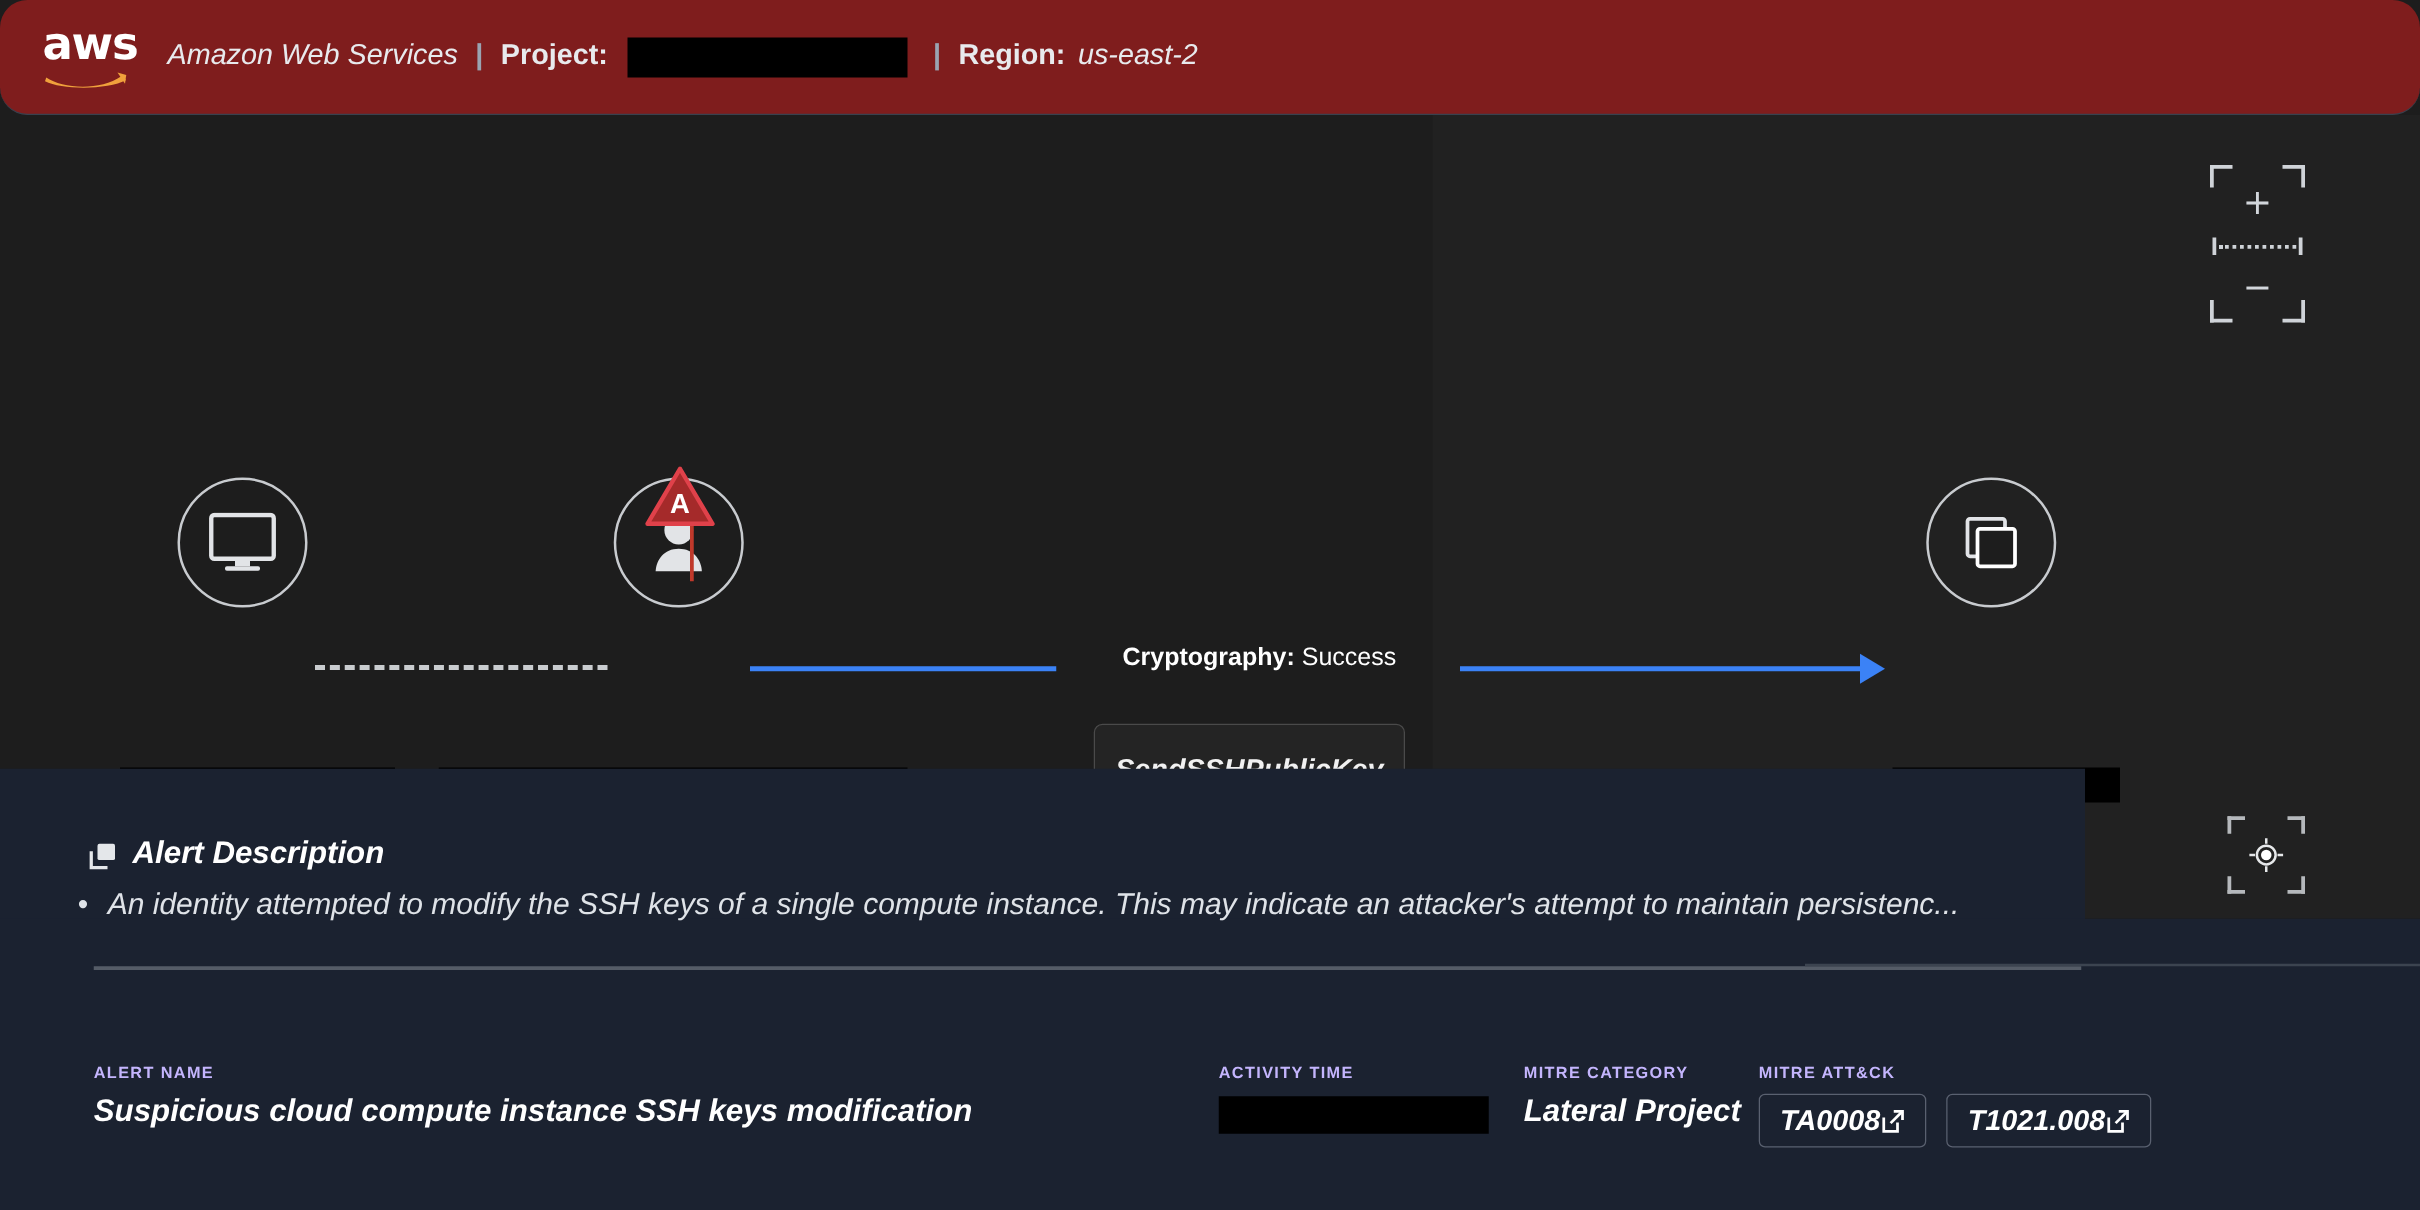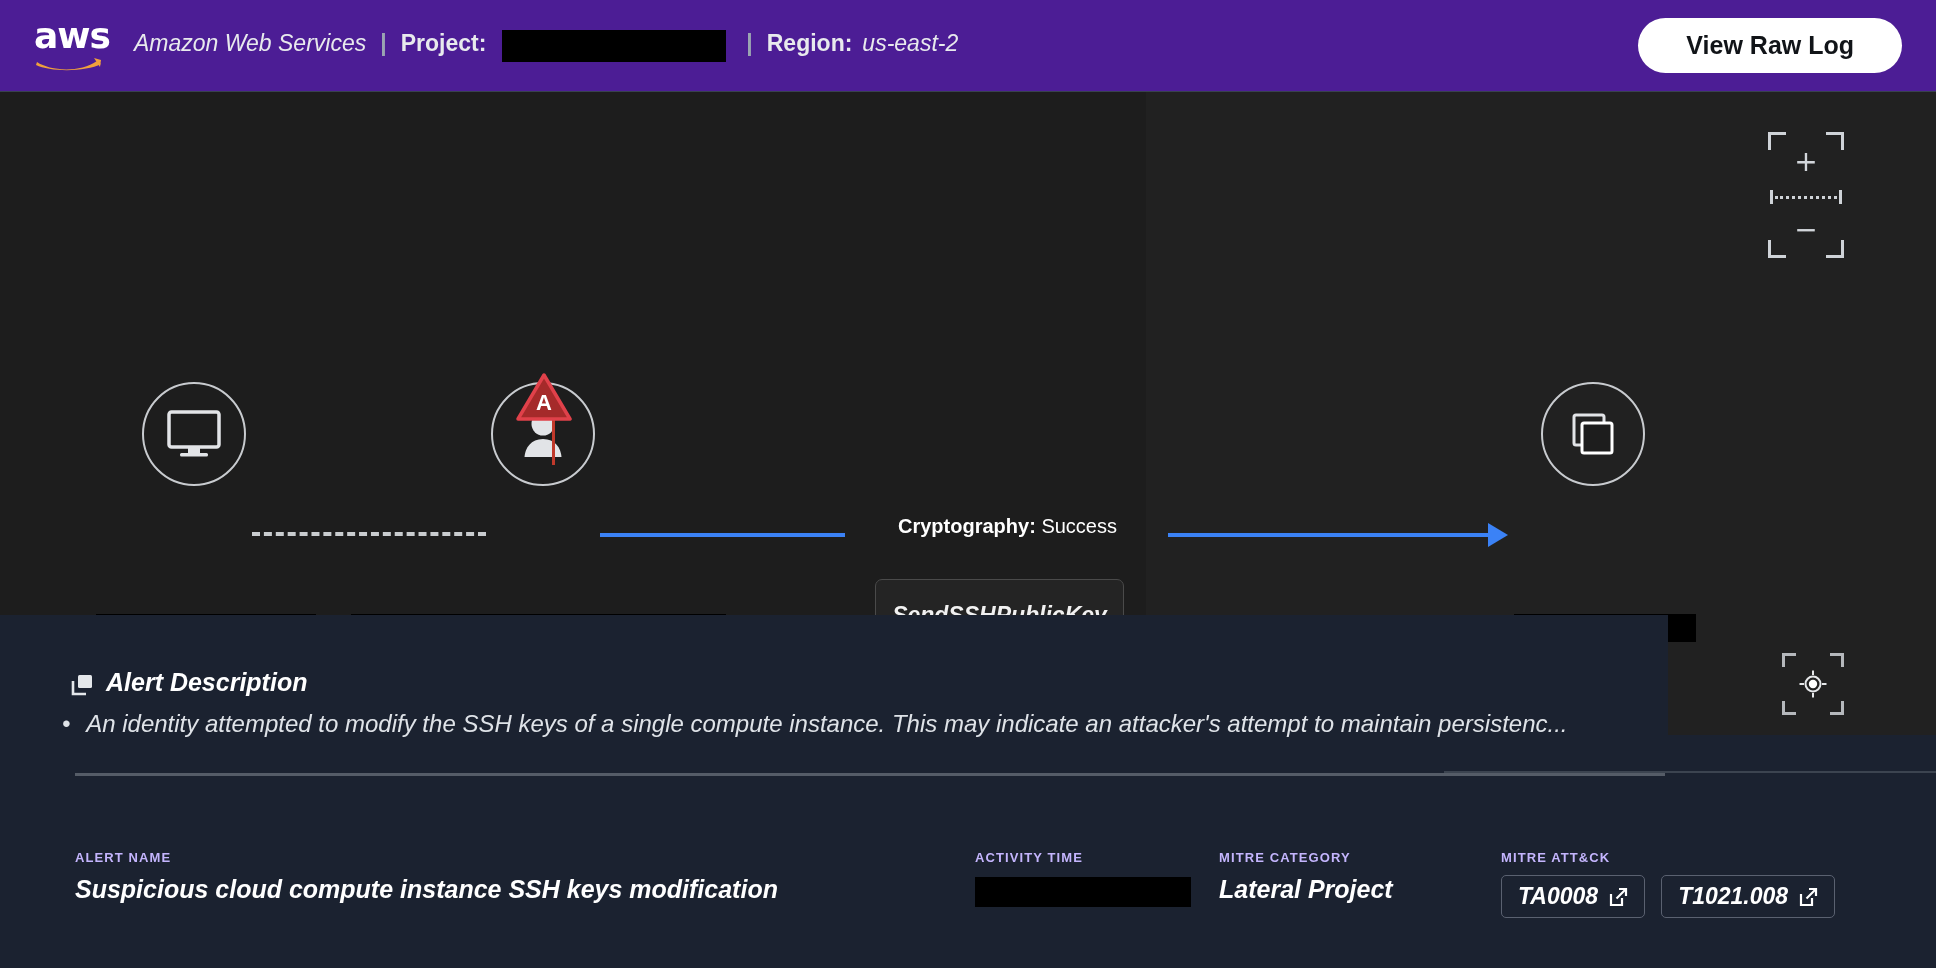--- a/index.html
+++ b/index.html
@@ -7,24 +7,25 @@
     width: 1936px; height: 968px;
     background: #1d1d1d;
     font-family: "Liberation Sans", sans-serif;
     overflow: hidden;
   }
 
   
   .header {
     position: absolute; left: 0; top: 0;
     width: 1936px; height: 92px;
-    background: #4c1d95;
+    background: #7f1d1d;
     display: flex; align-items: center;
     padding: 0 34px;
     border-bottom: 1px solid #39414e;
+    border-radius: 22px;
   }
   .aws-logo { width: 74px; height: 52px; position: relative; margin-right: 26px; flex: none; }
   .aws-logo .wordmark {
     font-family: "DejaVu Sans", sans-serif;
     font-weight: bold; font-size: 36px; color: #ffffff;
     letter-spacing: -1px; line-height: 32px;
   }
   .aws-logo .smile {
     position: absolute; left: 2px; top: 34px;
     width: 66px; height: 17px;
@@ -211,28 +212,28 @@
     margin-top: 10px;
     font-size: 25px; font-style: italic; font-weight: bold; color: #ffffff;
     white-space: nowrap;
   }
   .meta-redact { width: 216px; height: 30px; margin-top: 12px; }
 
   .f-name     { left: 75px;   top: 12px; }
   .f-severity { left: 738px;  top: 12px; }
   .f-time     { left: 975px;  top: 12px; }
   .f-category { left: 1219px; top: 12px; }
-  .f-mitre    { left: 1501px; top: 12px; }
+  .f-mitre    { left: 1407px; top: 12px; }
 
   .mitre-chips { display: flex; gap: 16px; margin-top: 10px; }
   .mitre-chip {
     border: 1.5px solid #5a6170;
     border-radius: 5px;
     padding: 7px 16px;
-    display: flex; align-items: center; gap: 10px;
+    display: flex; align-items: center; gap: 0;
     font-size: 23px; font-style: italic; font-weight: bold; color: #ffffff;
     cursor: pointer; background: transparent;
   }
 </style>
 </head>
 <body>
 
 <div class="header">
 
   <div class="aws-logo">
@@ -248,21 +249,20 @@
     <span class="hdr-sep">|</span>
     <span class="hdr-label">Project:</span>
     <span class="redact hdr-redact"></span>
     <span class="hdr-sep">|</span>
     <span class="hdr-label">Region:</span>
     <span>us-east-2</span>
   </div>
 
   <div class="spacer"></div>
 
-  <button class="raw-log-btn">View Raw Log</button>
 </div>
 
 <div class="canvas">
   <div class="canvas-shelf"></div>
 
   <div class="zoom-widget">
     <span class="corner tl"></span>
     <span class="corner tr"></span>
     <span class="corner bl"></span>
     <span class="corner br"></span>

